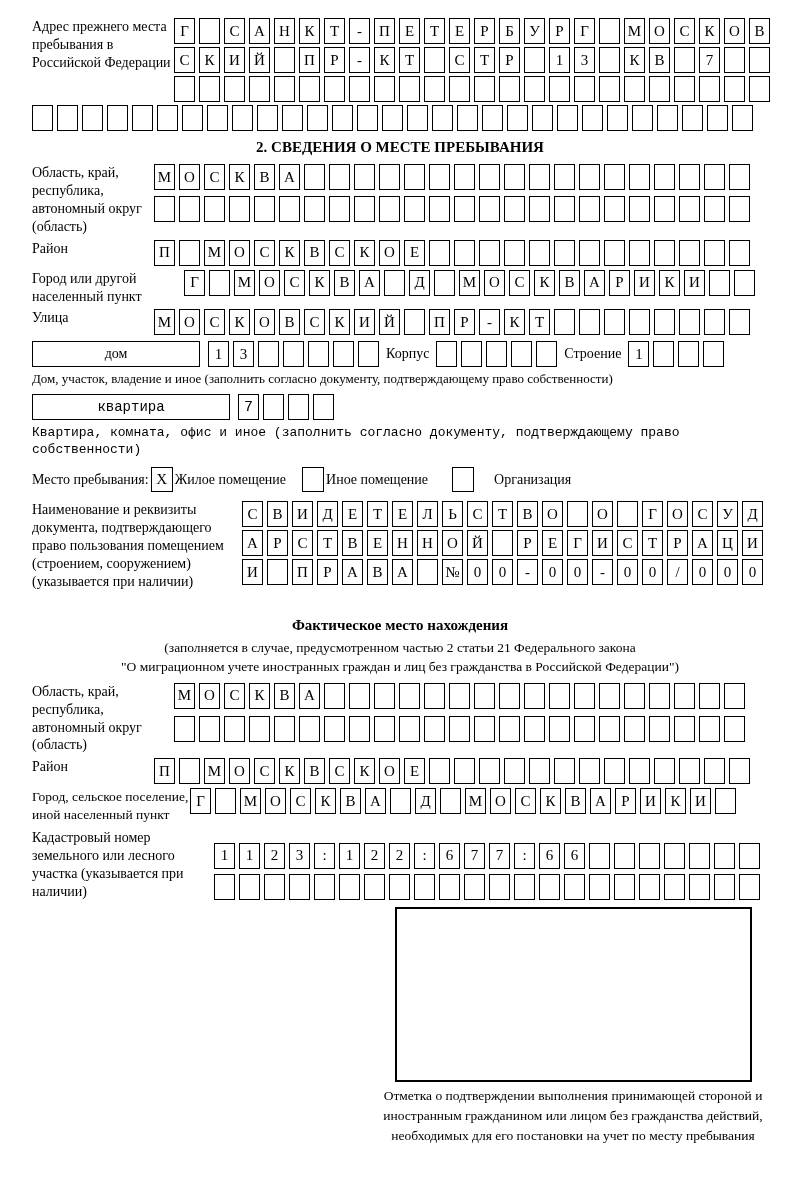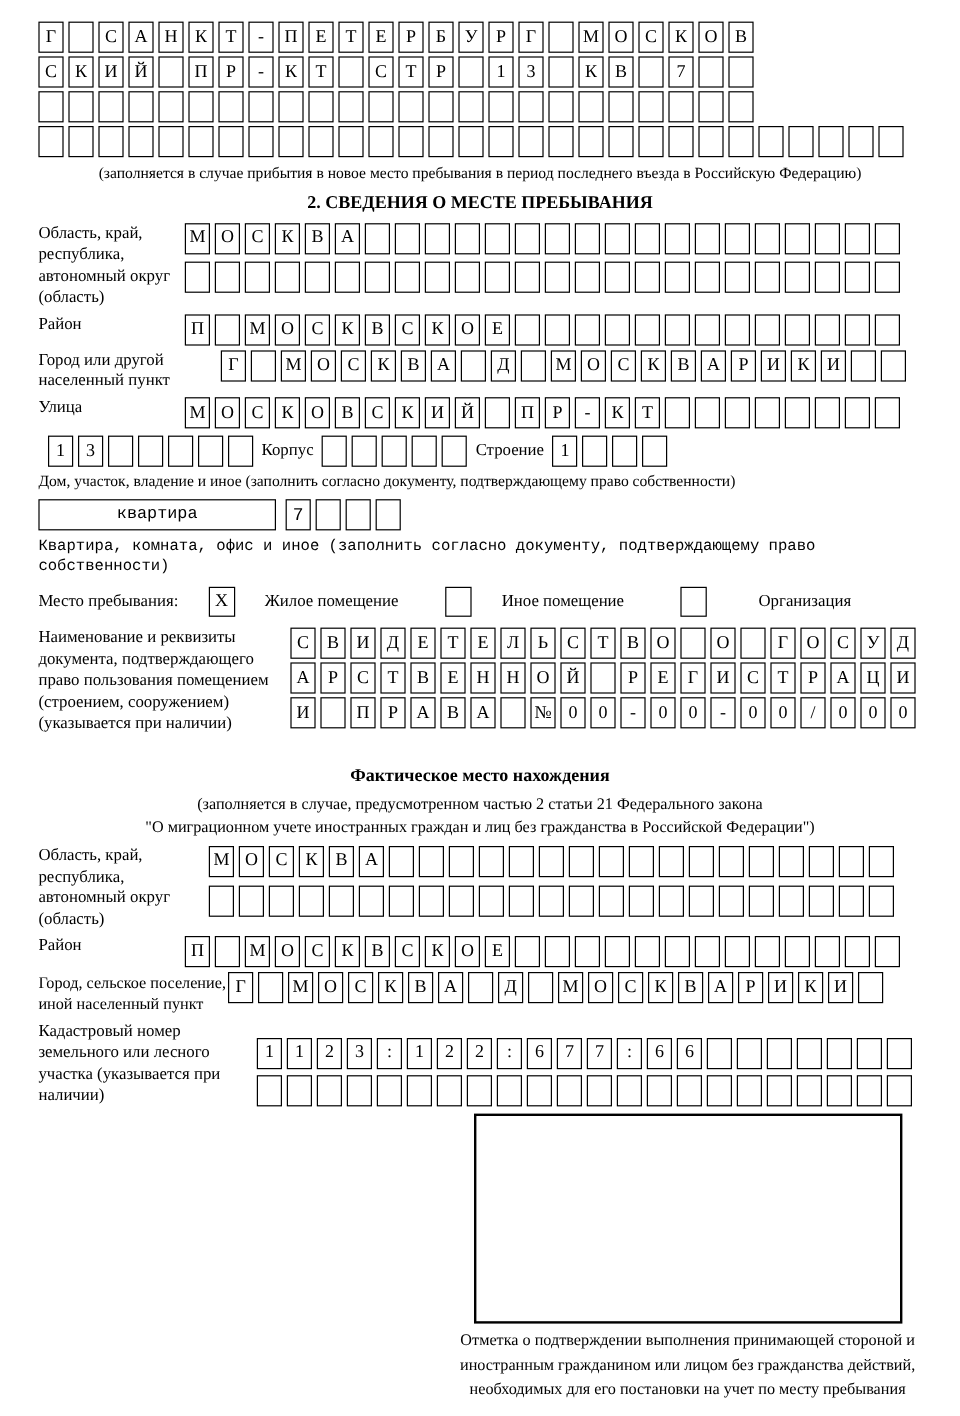--- a/index.html
+++ b/index.html
@@ -10,36 +10,37 @@
   .lbl{flex:none;font-size:14px;line-height:1.28;}
   .cells{display:flex;gap:4px;flex:none;}
   .rows{display:flex;flex-direction:column;gap:3px;}
   .cell{width:21px;height:26px;border:1.5px solid #000;box-sizing:border-box;display:flex;align-items:center;justify-content:center;font-size:15px;flex:none;overflow:hidden;}
   .wbox{border:1.5px solid #000;height:26px;box-sizing:border-box;display:flex;align-items:center;justify-content:center;font-size:14px;flex:none;}
   .inline-lbl{font-size:14px;line-height:26px;padding:0 7px;flex:none;}
   .cap{font-size:13px;line-height:1.3;}
   .center{text-align:center;}
   .sec-title{text-align:center;font-weight:bold;font-size:15px;margin:8px 0 8px 0;}
   .chk{width:22px;height:25px;border:1.5px solid #000;box-sizing:border-box;display:flex;align-items:center;justify-content:center;font-size:15px;flex:none;}
-  .stay-row{display:flex;align-items:center;margin-top:8px;gap:25px;}
+  .stay-row{display:flex;align-items:center;margin-top:8px;gap:2px;}
   .stay-note{font-size:13px;margin:3px 0 0 150px;width:270px;text-align:center;}
   .fact-title{text-align:center;font-weight:bold;font-size:15px;margin:26px 0 4px 0;}
   .fact-sub{text-align:center;font-size:13.5px;line-height:1.45;}
   .mark-area{margin-top:6px;}
   .mark-box{margin-left:363px;width:357px;height:175px;border:2px solid #000;box-sizing:border-box;}
   .mark-cap{margin-left:345px;width:392px;text-align:center;font-size:13.5px;line-height:1.5;margin-top:4px;}
   .gap6{margin-top:6px;}
 </style>
 </head>
 <body>
 
 <div class="page">
 
 
   <div class="frow">
+    <div class="lbl" style="width:142px;">Адрес прежнего места пребывания в Российской Федерации</div>
     <div class="rows">
       <div class="cells">
           <span class="cell">Г</span>
           <span class="cell"></span>
           <span class="cell">С</span>
           <span class="cell">А</span>
           <span class="cell">Н</span>
           <span class="cell">К</span>
           <span class="cell">Т</span>
           <span class="cell">-</span>
@@ -138,21 +139,20 @@
       <span class="cell"></span>
       <span class="cell"></span>
       <span class="cell"></span>
       <span class="cell"></span>
       <span class="cell"></span>
       <span class="cell"></span>
       <span class="cell"></span>
       <span class="cell"></span>
       <span class="cell"></span>
     </div>
-  <div class="cap center" style="margin-top:5px;">(заполняется в случае прибытия в новое место пребывания в период последнего въезда в Российскую Федерацию)</div>
 
   <div class="sec-title">2. СВЕДЕНИЯ О МЕСТЕ ПРЕБЫВАНИЯ</div>
 
   <div class="frow">
     <div class="lbl" style="width:122px;">Область, край, республика, автономный округ (область)</div>
     <div class="rows" style="gap:6px;">
       <div class="cells">
           <span class="cell">М</span>
           <span class="cell">О</span>
           <span class="cell">С</span>
@@ -290,20 +290,21 @@
         <span class="cell"></span>
         <span class="cell"></span>
         <span class="cell"></span>
         <span class="cell"></span>
         <span class="cell"></span>
         <span class="cell"></span>
       </div>
   </div>
 
   <div class="frow" style="margin-top:6px;">
+    <div class="wbox" style="width:168px;">дом</div>
     <div class="cells" style="margin-left:8px;">
         <span class="cell">1</span>
         <span class="cell">3</span>
         <span class="cell"></span>
         <span class="cell"></span>
         <span class="cell"></span>
         <span class="cell"></span>
         <span class="cell"></span>
       </div>
     <div class="inline-lbl">Корпус</div>

